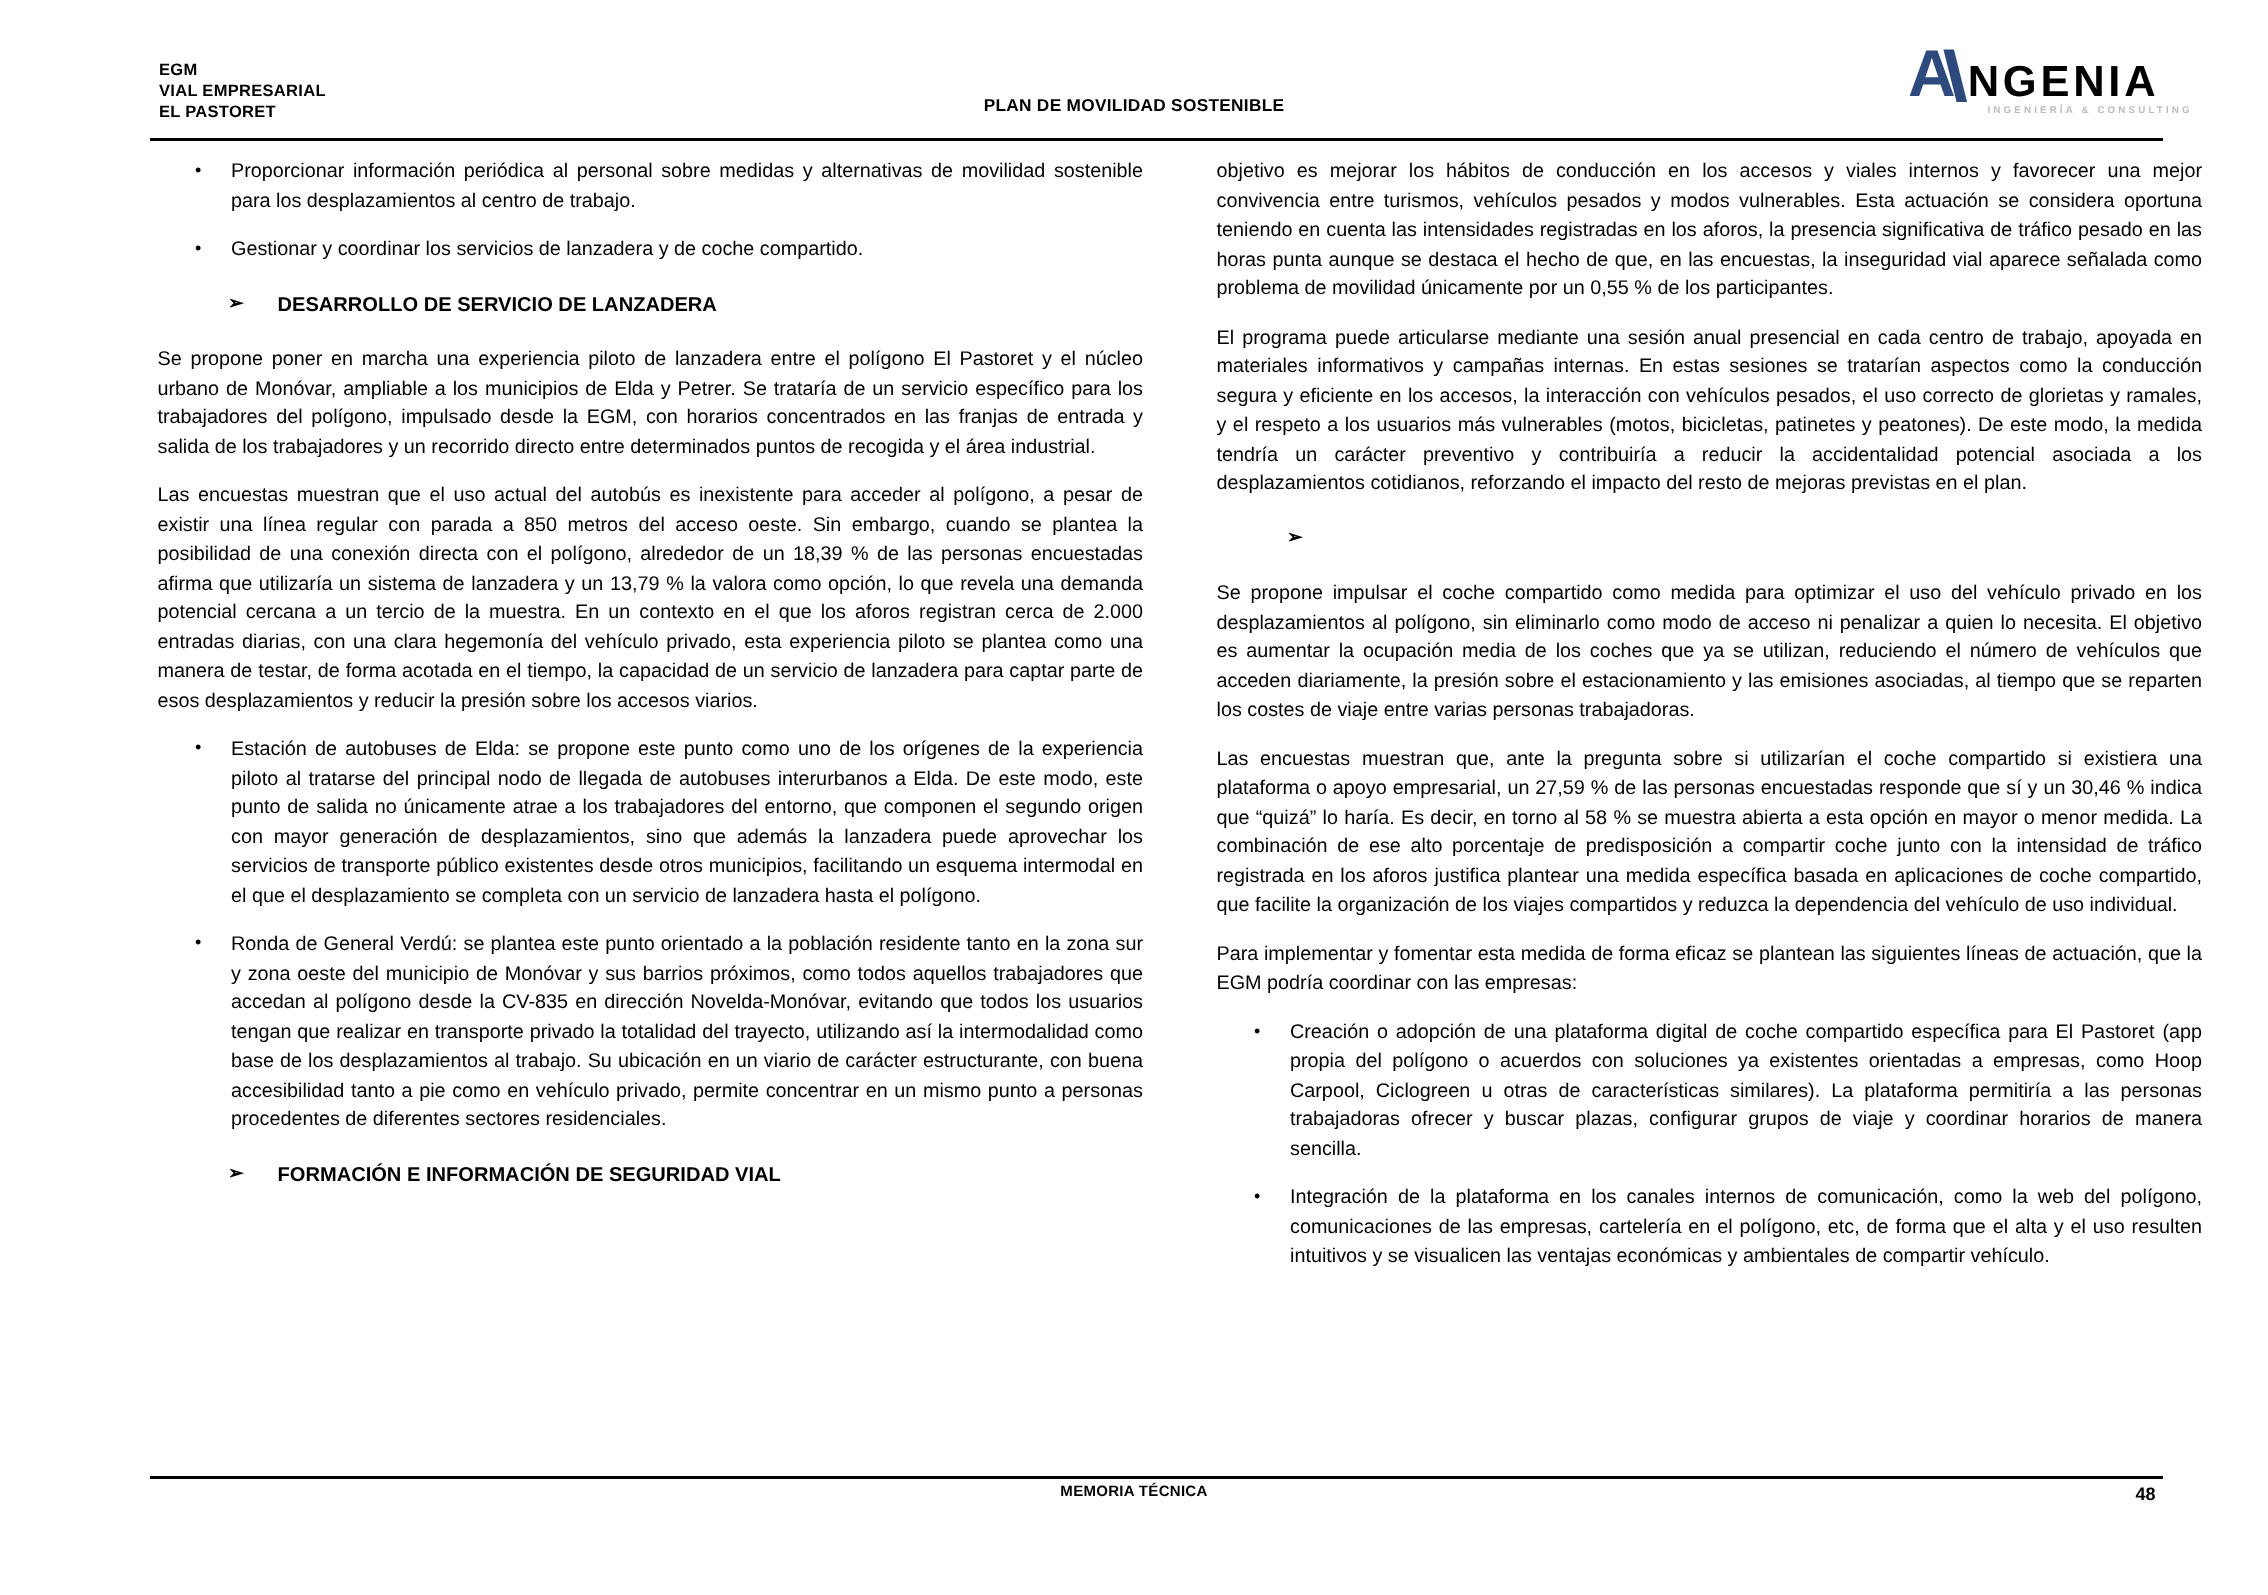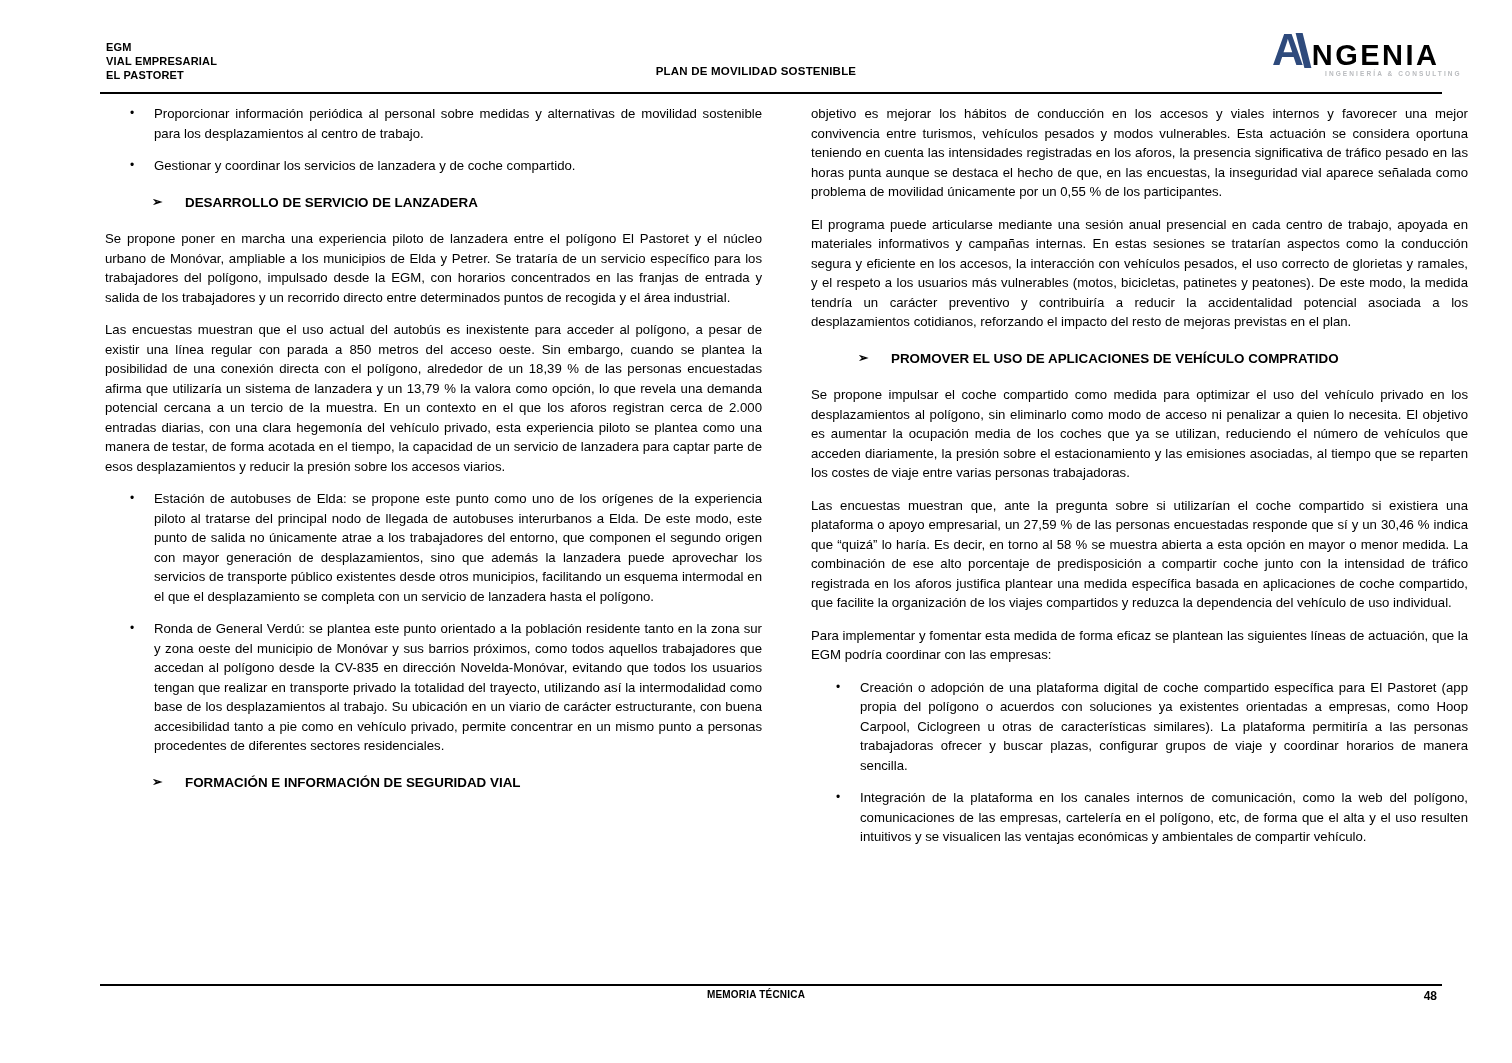--- a/index.html
+++ b/index.html
@@ -127,21 +127,20 @@
     </div>
 
   </div>
 
   <div class="col col-right">
     <p>objetivo es mejorar los hábitos de conducción en los accesos y viales internos y favorecer una mejor convivencia entre turismos, vehículos pesados y modos vulnerables. Esta actuación se considera oportuna teniendo en cuenta las intensidades registradas en los aforos, la presencia significativa de tráfico pesado en las horas punta aunque se destaca el hecho de que, en las encuestas, la inseguridad vial aparece señalada como problema de movilidad únicamente por un 0,55 % de los participantes.</p>
     <p>El programa puede articularse mediante una sesión anual presencial en cada centro de trabajo, apoyada en materiales informativos y campañas internas. En estas sesiones se tratarían aspectos como la conducción segura y eficiente en los accesos, la interacción con vehículos pesados, el uso correcto de glorietas y ramales, y el respeto a los usuarios más vulnerables (motos, bicicletas, patinetes y peatones). De este modo, la medida tendría un carácter preventivo y contribuiría a reducir la accidentalidad potencial asociada a los desplazamientos cotidianos, reforzando el impacto del resto de mejoras previstas en el plan.</p>
 
     <div class="heading">
       <span class="marker">➢</span>
-      <span>PROMOVER EL USO DE APLICACIONES DE VEHÍCULO COMPRATIDO</span>
     </div>
 
     <p>Se propone impulsar el coche compartido como medida para optimizar el uso del vehículo privado en los desplazamientos al polígono, sin eliminarlo como modo de acceso ni penalizar a quien lo necesita. El objetivo es aumentar la ocupación media de los coches que ya se utilizan, reduciendo el número de vehículos que acceden diariamente, la presión sobre el estacionamiento y las emisiones asociadas, al tiempo que se reparten los costes de viaje entre varias personas trabajadoras.</p>
     <p>Las encuestas muestran que, ante la pregunta sobre si utilizarían el coche compartido si existiera una plataforma o apoyo empresarial, un 27,59 % de las personas encuestadas responde que sí y un 30,46 % indica que “quizá” lo haría. Es decir, en torno al 58 % se muestra abierta a esta opción en mayor o menor medida. La combinación de ese alto porcentaje de predisposición a compartir coche junto con la intensidad de tráfico registrada en los aforos justifica plantear una medida específica basada en aplicaciones de coche compartido, que facilite la organización de los viajes compartidos y reduzca la dependencia del vehículo de uso individual.</p>
     <p>Para implementar y fomentar esta medida de forma eficaz se plantean las siguientes líneas de actuación, que la EGM podría coordinar con las empresas:</p>
 
     <div class="bullet-item">
       <span class="bullet-glyph">•</span>
       <span>Creación o adopción de una plataforma digital de coche compartido específica para El Pastoret (app propia del polígono o acuerdos con soluciones ya existentes orientadas a empresas, como Hoop Carpool, Ciclogreen u otras de características similares). La plataforma permitiría a las personas trabajadoras ofrecer y buscar plazas, configurar grupos de viaje y coordinar horarios de manera sencilla.</span>
     </div>

